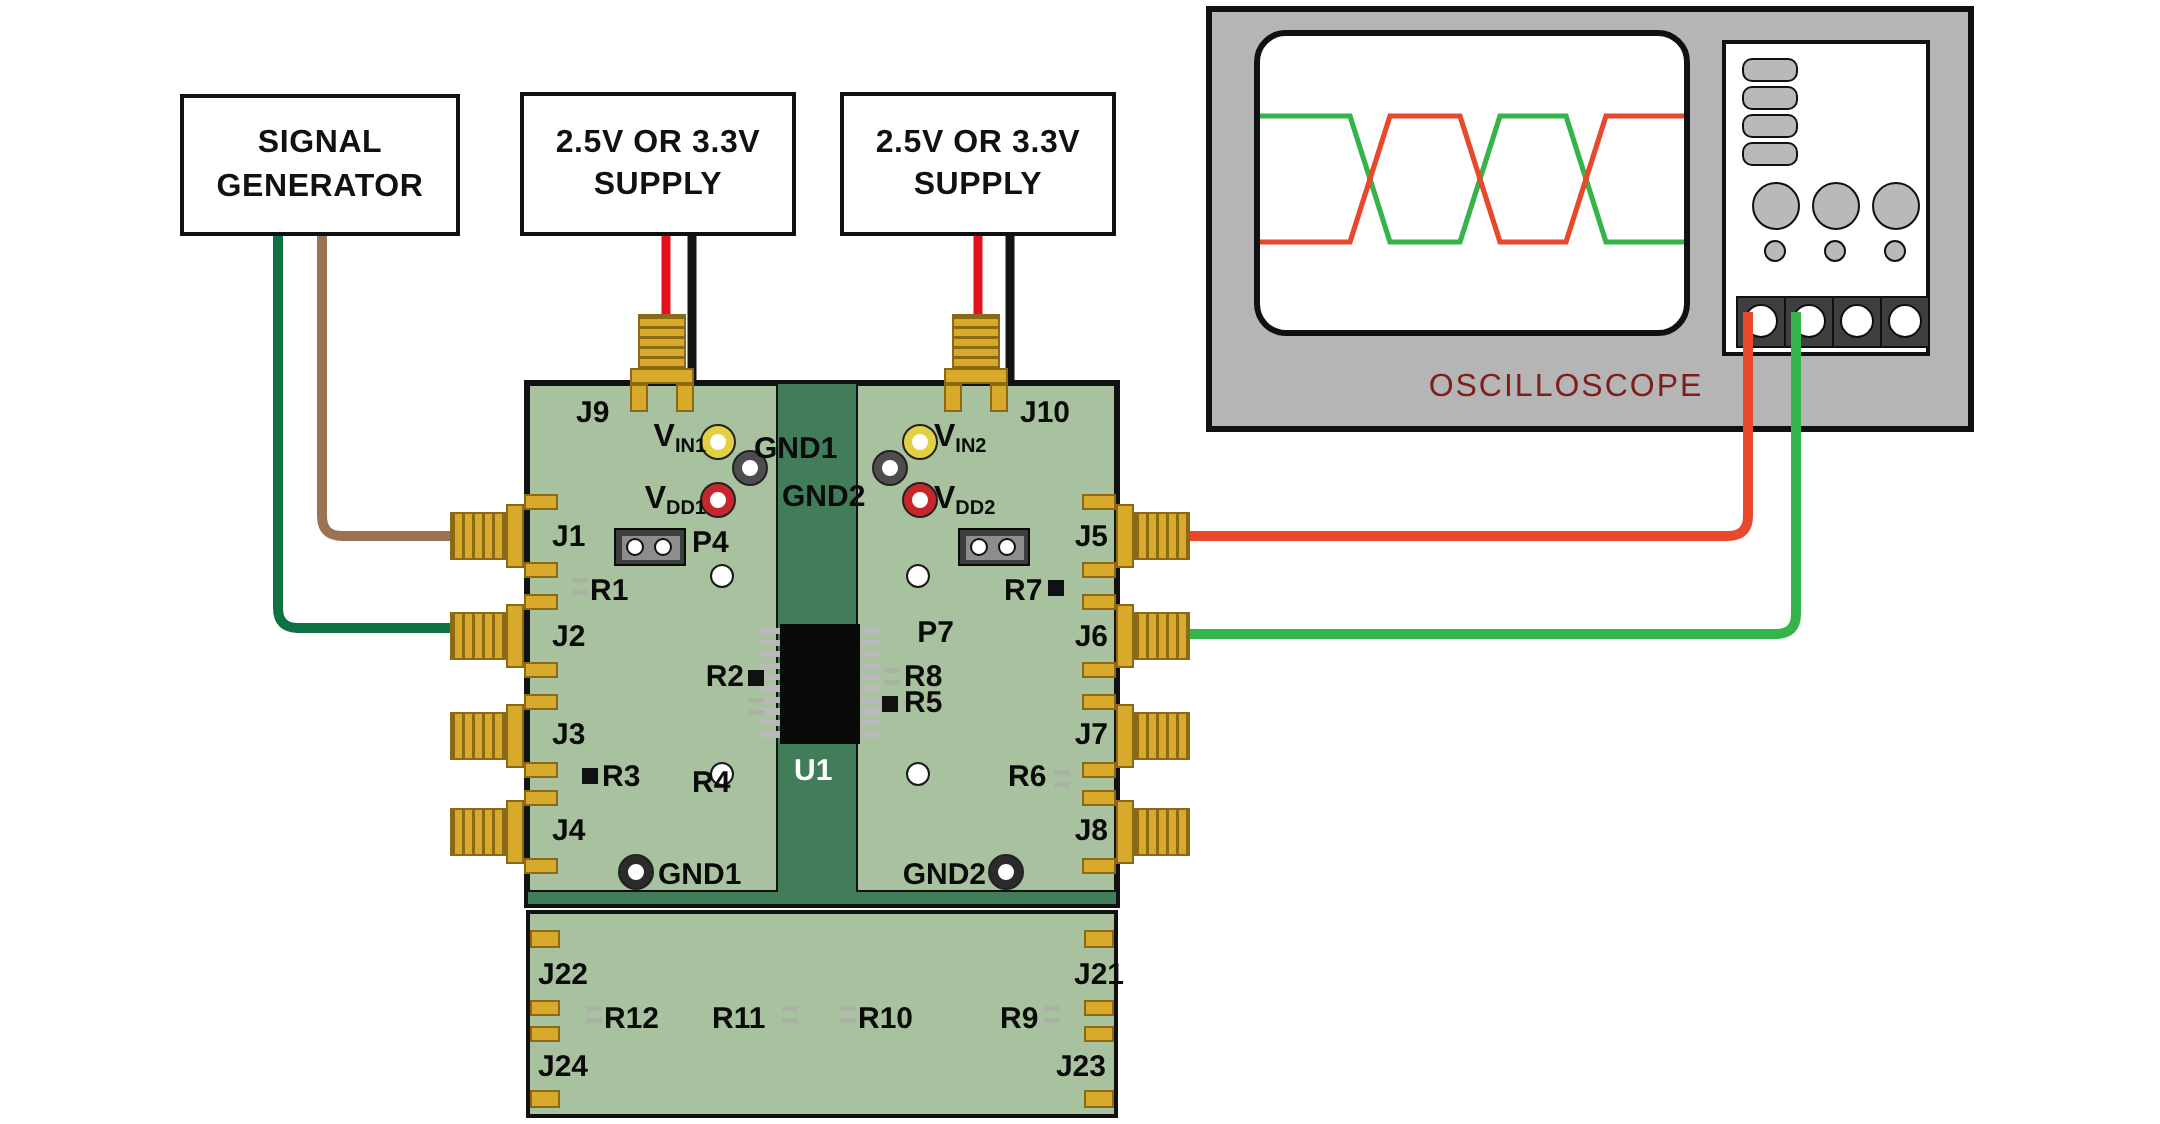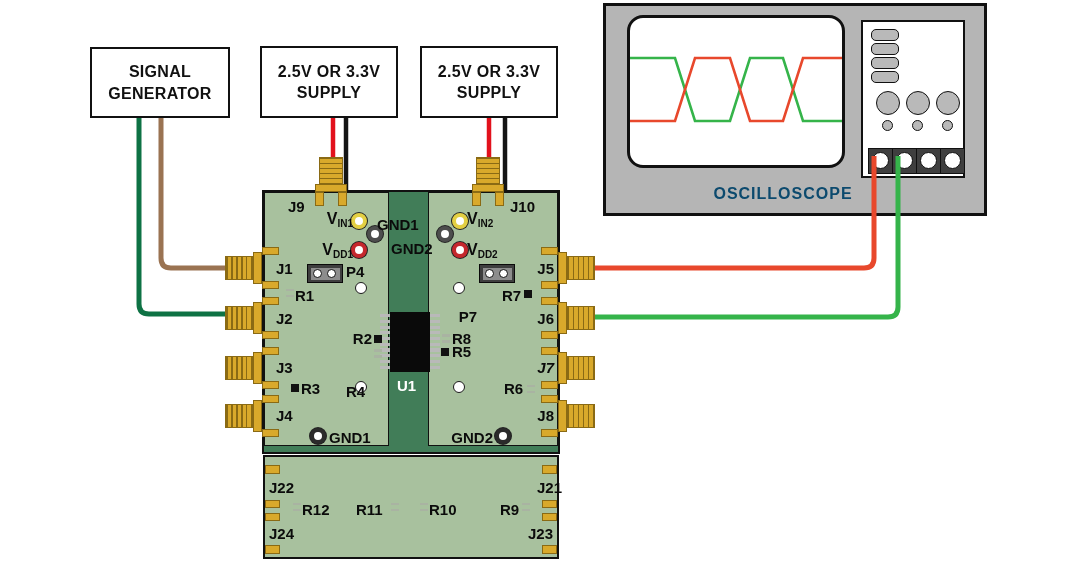--- a/index.html
+++ b/index.html
@@ -13,21 +13,21 @@
   
   .scope{background:var(--c-scope_body,#b5b5b5);border:3px solid #111;z-index:1;}
   .screen{background:#fff;border:3px solid #111;border-radius:16px;overflow:hidden;}
   .opanel{background:#fff;border:2px solid #111;}
   .pill{position:absolute;left:8px;width:26px;height:10px;background:#b9b9b9;border:1.5px solid #111;border-radius:5px;}
   .knob{position:absolute;width:22px;height:22px;border-radius:50%;background:#b9b9b9;border:1.5px solid #111;}
   .knob.sm{width:9px;height:9px;}
   .bnc{position:absolute;top:126px;width:23px;height:24px;background:#3f3f3f;border:1px solid #111;}
   .bnc .hole{position:absolute;left:2.5px;top:3px;width:15px;height:15px;border-radius:50%;
              background:#fff;border:1.5px solid #111;}
-  .scope-label{font-weight:bold;font-size:16px;color:#0c4a6e;letter-spacing:1px;text-align:center;}
+  .scope-label{font-weight:normal;font-size:16px;color:#7f1d1d;letter-spacing:1px;text-align:center;}
   
   .board-main{background:var(--c-slot,#417d58);border:2.5px solid #111;z-index:10;}
   .panel{background:var(--c-panel,#a8c19e);border:1.5px solid #111;z-index:11;}
   .board-bottom{background:var(--c-panel,#a8c19e);border:2.5px solid #111;z-index:10;}
   .gold{background:var(--c-gold,#d9a92b);border:1px solid var(--c-gold_dark,#8a6a14);z-index:13;}
   .ridgeH{background:repeating-linear-gradient(90deg,var(--c-gold_dark,#8a6a14) 0 1.5px,var(--c-gold,#d9a92b) 1.5px 5px);
           border:1px solid var(--c-gold_dark,#8a6a14);z-index:13;}
   .ridgeV{background:repeating-linear-gradient(180deg,var(--c-gold_dark,#8a6a14) 0 1.5px,var(--c-gold,#d9a92b) 1.5px 5px);
           border:1px solid var(--c-gold_dark,#8a6a14);z-index:13;}
   .lbl{position:absolute;font-weight:bold;font-size:15px;color:#0b0b0b;z-index:15;white-space:nowrap;}
@@ -206,21 +206,21 @@
   <div class="lbl vlbl" style="left:467px;top:210px;"><span>V</span><sub>IN2</sub></div>
   <div class="lbl vlbl" style="left:467px;top:241px;"><span>V</span><sub>DD2</sub></div>
   <div class="lbl" style="left:346px;top:263px;">P4</div>
   <div class="lbl" style="left:452px;top:263px;width:25px;text-align:right;margin-top:45px;">P7</div>
   <div class="lbl" style="left:276px;top:260px;">J1</div>
   <div class="lbl" style="left:276px;top:310px;">J2</div>
   <div class="lbl" style="left:276px;top:359px;">J3</div>
   <div class="lbl" style="left:276px;top:407px;">J4</div>
   <div class="lbl" style="left:528px;top:260px;width:26px;text-align:right;">J5</div>
   <div class="lbl" style="left:528px;top:310px;width:26px;text-align:right;">J6</div>
-  <div class="lbl" style="left:528px;top:359px;width:26px;text-align:right;font-style:italic;">J7</div>
+  <div class="lbl" style="left:528px;top:359px;width:26px;text-align:right;">J7</div>
   <div class="lbl" style="left:528px;top:407px;width:26px;text-align:right;">J8</div>
   <div class="lbl" style="left:295px;top:287px;">R1</div>
   <div class="lbl" style="left:346px;top:330px;width:26px;text-align:right;">R2</div>
   <div class="lbl" style="left:346px;top:343px;width:26px;text-align:left;margin-top:40px;">R4</div>
   <div class="lbl" style="left:301px;top:380px;">R3</div>
   <div class="lbl" style="left:502px;top:287px;">R7</div>
   <div class="lbl" style="left:452px;top:330px;">R8</div>
   <div class="lbl" style="left:452px;top:343px;">R5</div>
   <div class="lbl" style="left:504px;top:380px;">R6</div>
   <div class="lbl" style="left:329px;top:429px;">GND1</div>

